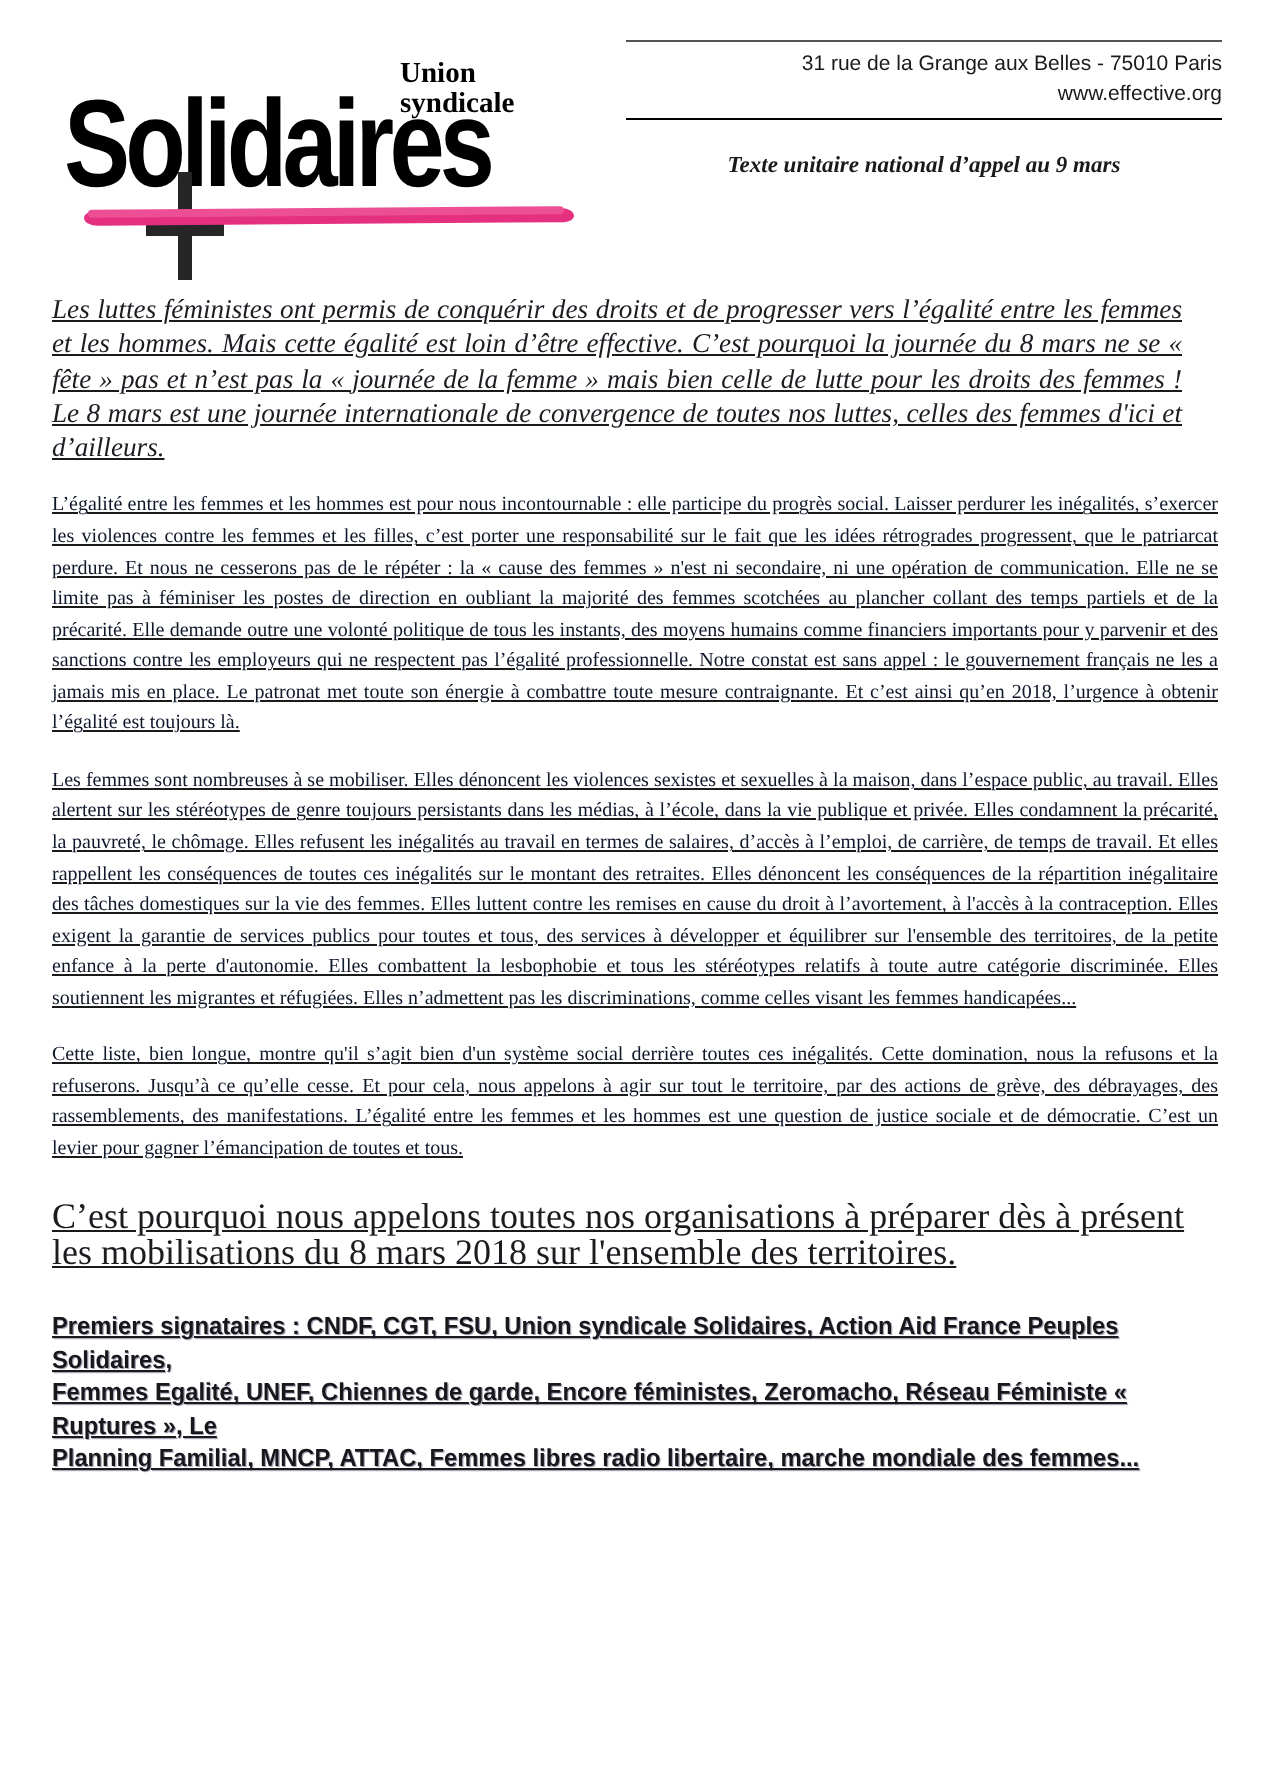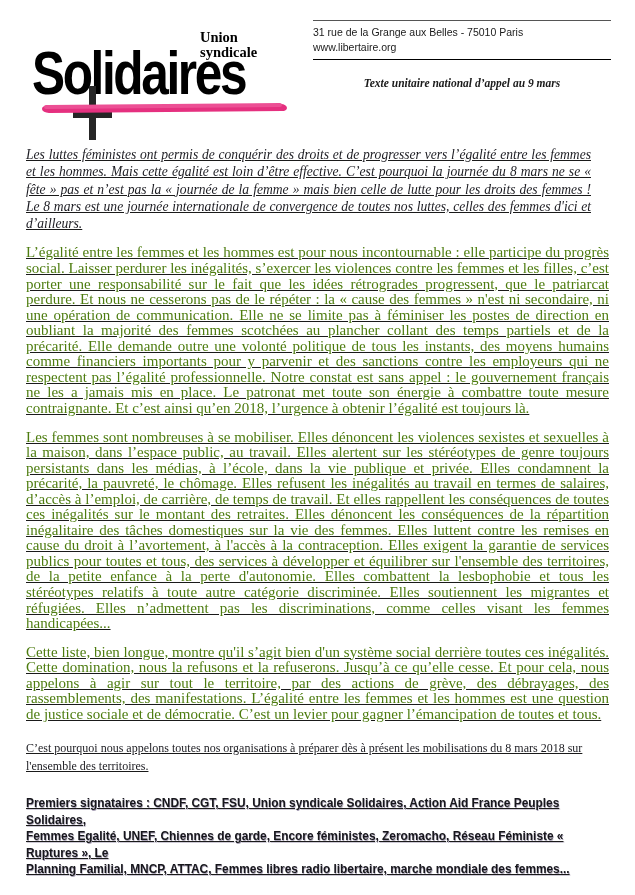--- a/index.html
+++ b/index.html
@@ -112,21 +112,21 @@
     top: 8px;
     width: 298px;
   }
   .rule {
     width: 100%;
     height: 1px;
     background: #000;
   }
   .rule.thin { background: #555; }
   .address-lines {
-    text-align: left;
+    text-align: right;
     font-family: "Liberation Sans", sans-serif;
     font-size: 10.5px;
     line-height: 15px;
     color: #1a1a1a;
     padding: 4px 0 4px 0;
   }
   .address-lines span { display: block; }
   .subtitle-line {
     text-align: center;
     font-family: "Liberation Serif", serif;
@@ -161,30 +161,30 @@
     font-style: italic;
     font-size: 13.6px;
     line-height: 17.3px;
     text-align: justify;
     color: #1c1c22;
   }
 
   .body-para {
     margin: 13px 2px 0 2px;
     font-family: "Liberation Serif", serif;
-    font-size: 15px;
+    font-size: 10px;
     line-height: 15.55px;
     text-align: justify;
-    color: #4d7c0f;
+    color: #0f172a;
   }
 
   .closing {
     margin: 17px 2px 0 2px;
     font-family: "Liberation Serif", serif;
-    font-size: 12px;
+    font-size: 18px;
     line-height: 18px;
     text-align: left;
     color: #1b1b20;
   }
 
   
   .signatories {
     margin: 20px 2px 16px 2px;
     font-family: "Liberation Sans", sans-serif;
     font-weight: bold;
@@ -215,21 +215,21 @@
       <div class="logo-word">Solidaires</div>
       <div class="venus-stem"></div>
       <div class="venus-bar"></div>
       <div class="pink-stroke"></div>
     </div>
 
     <div class="address-block">
       <div class="rule thin"></div>
       <div class="address-lines">
         <span>31 rue de la Grange aux Belles - 75010 Paris</span>
-        <span>www.libertaire.org</span>
+        <span>www.effective.org</span>
       </div>
       <div class="rule"></div>
       <div class="subtitle-line">Texte unitaire national d’appel au 9 mars</div>
     </div>
 
   </div>
 
 
   <p class="intro">Les luttes féministes ont permis de conquérir des droits et de progresser vers l’égalité entre les femmes et les hommes. Mais cette égalité est loin d’être effective. C’est pourquoi la journée du 8 mars ne se « fête » pas et n’est pas la « journée de la femme » mais bien celle de lutte pour les droits des femmes ! Le 8 mars est une journée internationale de convergence de toutes nos luttes, celles des femmes d'ici et d’ailleurs.</p>
 

